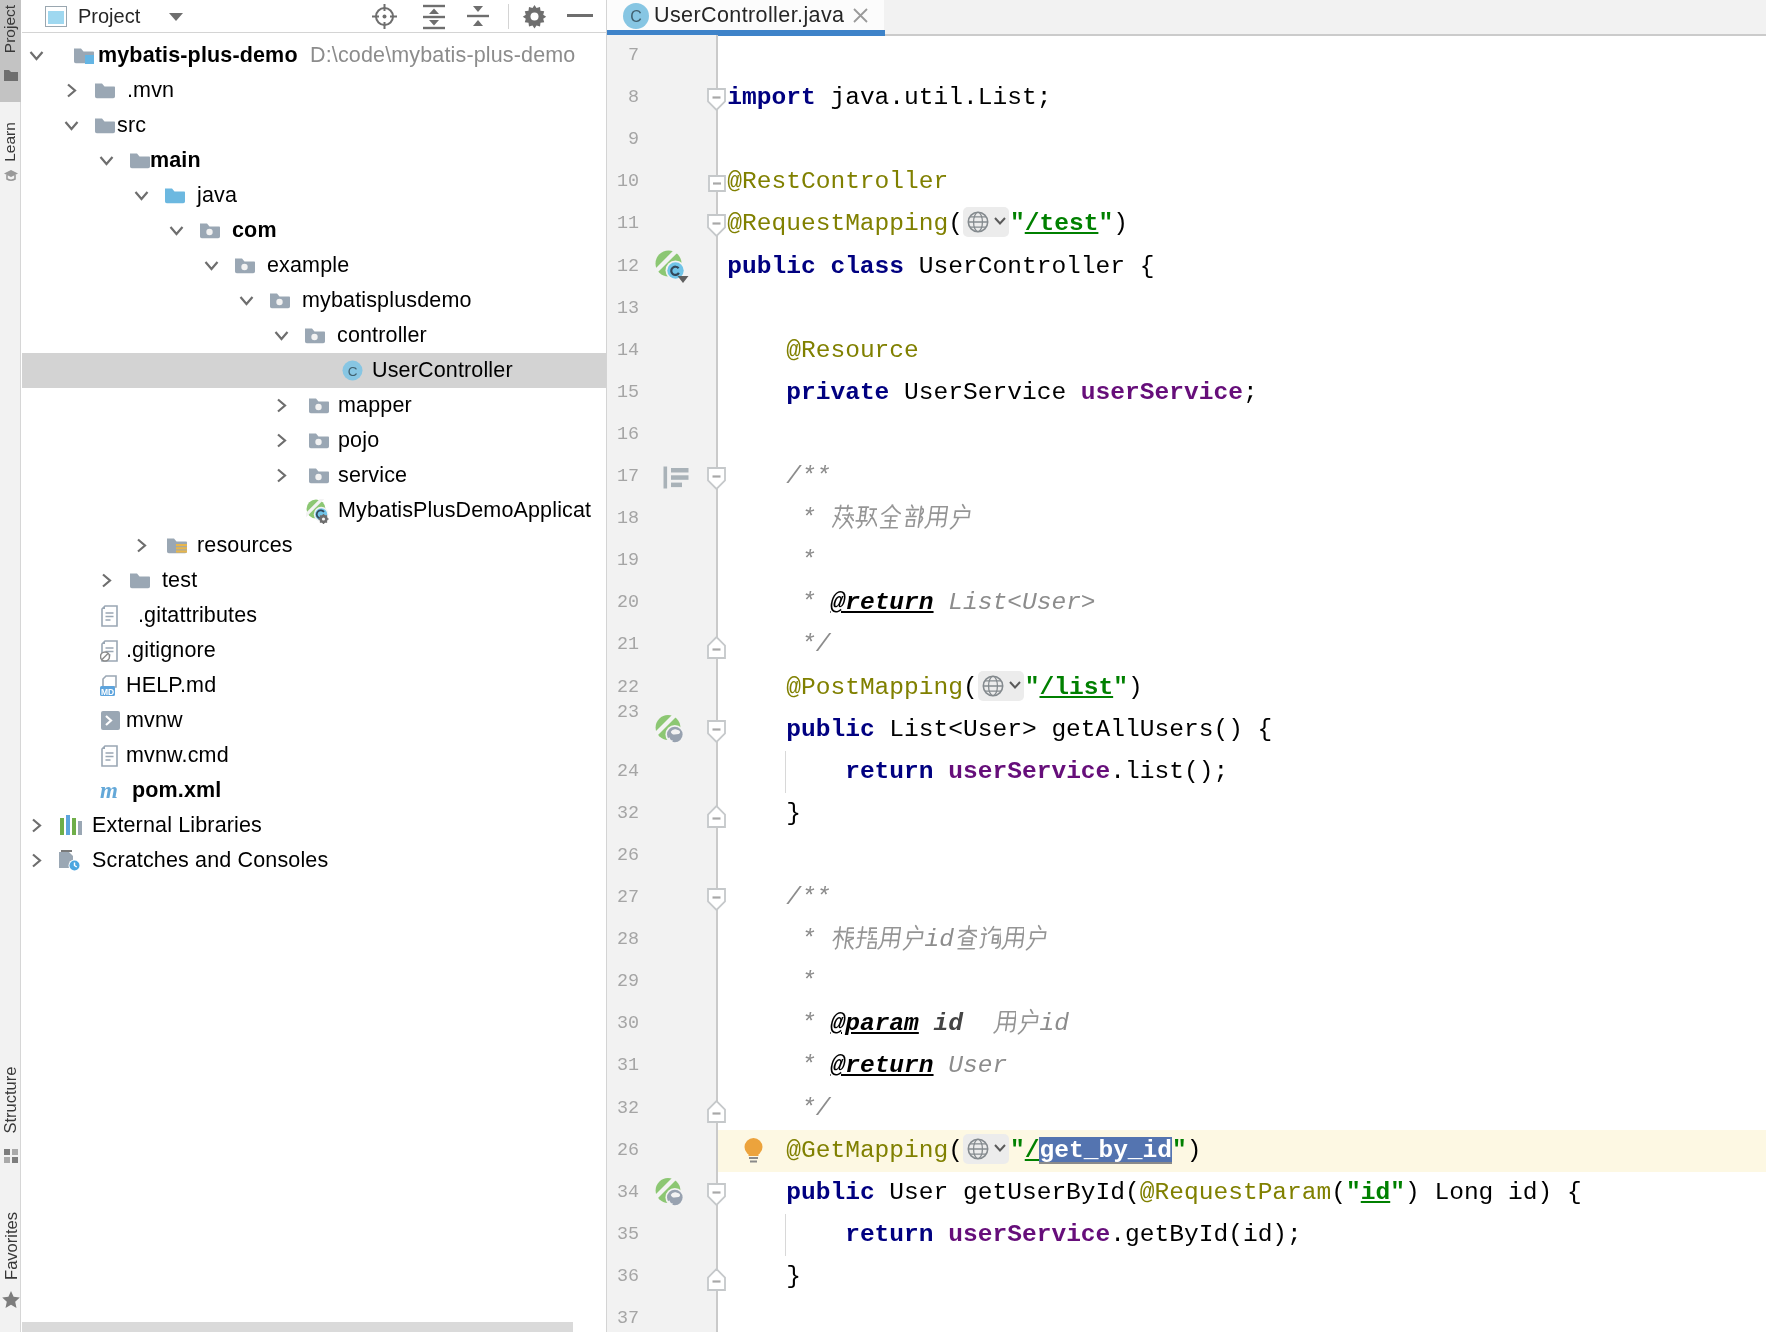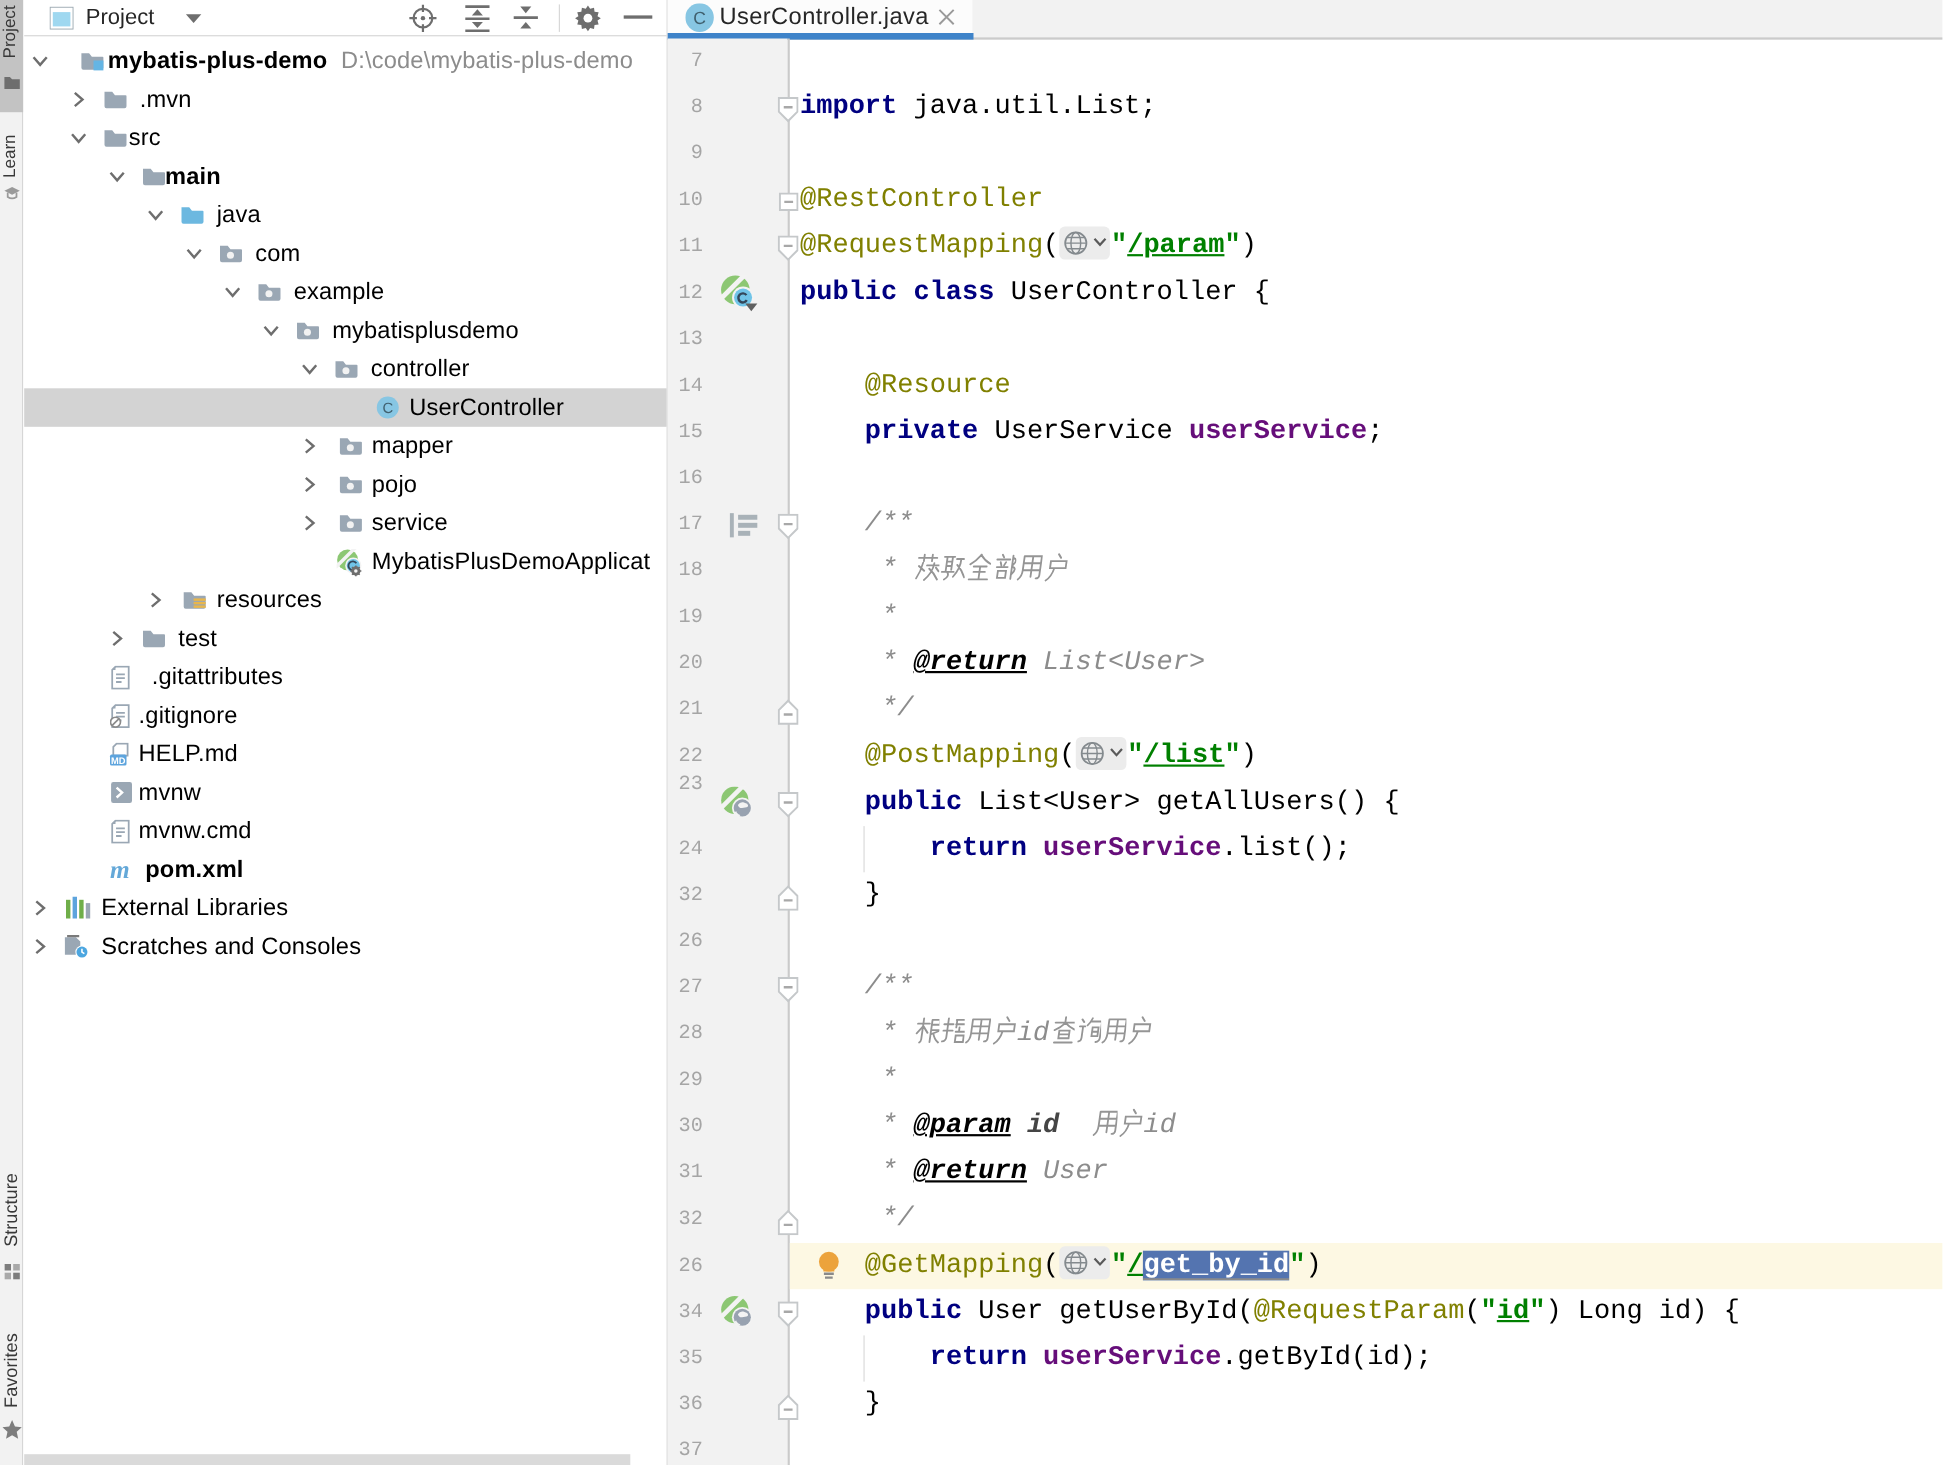--- a/index.html
+++ b/index.html
@@ -196,21 +196,21 @@
 <div class="abs" style="left:784.5px;top:750.7px;width:1px;height:42.1px;background:#d8d8d8"></div>
 <div class="abs" style="left:784.5px;top:1213.8px;width:1px;height:42.1px;background:#d8d8d8"></div>
 <div class="codeline" style="top:77.1px"><span class="kw">import</span> java.util.List;</div>
 <div class="codeline" style="top:161.3px"><span class="ann">@RestController</span></div>
 <div class="codeline" style="top:203.4px"><span class="ann">@RequestMapping</span>(<span style="display:inline-block;width:47px;height:30px;vertical-align:-7px;position:relative"><span style="position:absolute;left:0;top:0;width:46px;height:30px;background:#ececec;border-radius:5px"></span><svg style="position:absolute;left:3px;top:3px" width="24" height="24" viewBox="0 0 26 26">
         <circle cx="13" cy="13" r="10.5" fill="none" stroke="#848a8e" stroke-width="1.7"></circle>
         <ellipse cx="13" cy="13" rx="4.8" ry="10.5" fill="none" stroke="#848a8e" stroke-width="1.4"></ellipse>
         <path d="M2.5 13 h21 M4.5 7.5 h17 M4.5 18.5 h17" stroke="#848a8e" stroke-width="1.4" fill="none"></path>
       </svg><svg style="position:absolute;left:30px;top:9px" width="14" height="10">
         <path d="M2 2 L7 7.5 L12 2" stroke="#5a5a5a" stroke-width="2" fill="none"></path>
-      </svg></span><span class="str">"<u>/param</u>"</span>)</div>
+      </svg></span><span class="str">"<u>/test</u>"</span>)</div>
 <div class="codeline" style="top:245.5px"><span class="kw">public class</span> UserController {</div>
 <div class="codeline" style="top:329.7px">    <span class="ann">@Resource</span></div>
 <div class="codeline" style="top:371.8px">    <span class="kw">private</span> UserService <span class="fld">userService</span>;</div>
 <div class="codeline" style="top:456.0px">    <span class="com">/**</span></div>
 <div class="codeline" style="top:498.1px">    <span class="com"> * </span><svg style="display:inline-block;vertical-align:-5px" width="23.5" height="27" viewBox="0 0 24 26">
       <g transform="skewX(-8)" transform-origin="12 26" fill="none" stroke="#959595" stroke-width="1.7" stroke-linecap="round">
         <path d="M2.5 4.5 h17 M7.5 1.5 v6 M15 1.5 v6 M7 9 q-1 8 -4.5 14.5 M3.5 12 l5.5 4.5 M11 11.5 h11.5 M17.5 9.5 q-0.5 9 -7.5 15.5 M13.5 14.5 q5 4 8.5 10 M19.5 13.5 l3 3.5"></path>
       </g>
     </svg><svg style="display:inline-block;vertical-align:-5px" width="23.5" height="27" viewBox="0 0 24 26">
       <g transform="skewX(-8)" transform-origin="12 26" fill="none" stroke="#959595" stroke-width="1.7" stroke-linecap="round">
@@ -351,21 +351,21 @@
     <span style="position:absolute;left:175px;font-weight:normal">java</span>
   </div>
 <svg class="abs" style="left:168px;top:222px" width="17" height="17">
     <path d="M2.5 5 L8.5 12 L14.5 5" stroke="#6e6e6e" stroke-width="2.2" fill="none"></path>
   </svg>
 <svg class="abs" style="left:199px;top:220px" width="22" height="21">
     <path d="M1 3.5 h7 l2.5 3 H20 a1 1 0 0 1 1 1.2 V16.5 a1.8 1.8 0 0 1 -1.8 1.8 H2.8 A1.8 1.8 0 0 1 1 16.5 z" fill="#9aa7b4"></path>
     <circle cx="10.5" cy="12" r="3.2" fill="#f2f2f2"></circle>
   </svg>
 <div class="treerow" style="top:213px">
-    <span style="position:absolute;left:210px;font-weight:normal">com</span>
+    <span style="position:absolute;left:210px;font-weight:bold">com</span>
   </div>
 <svg class="abs" style="left:203px;top:257px" width="17" height="17">
     <path d="M2.5 5 L8.5 12 L14.5 5" stroke="#6e6e6e" stroke-width="2.2" fill="none"></path>
   </svg>
 <svg class="abs" style="left:234px;top:255px" width="22" height="21">
     <path d="M1 3.5 h7 l2.5 3 H20 a1 1 0 0 1 1 1.2 V16.5 a1.8 1.8 0 0 1 -1.8 1.8 H2.8 A1.8 1.8 0 0 1 1 16.5 z" fill="#9aa7b4"></path>
     <circle cx="10.5" cy="12" r="3.2" fill="#f2f2f2"></circle>
   </svg>
 <div class="treerow" style="top:248px">
     <span style="position:absolute;left:245px;font-weight:normal">example</span>

